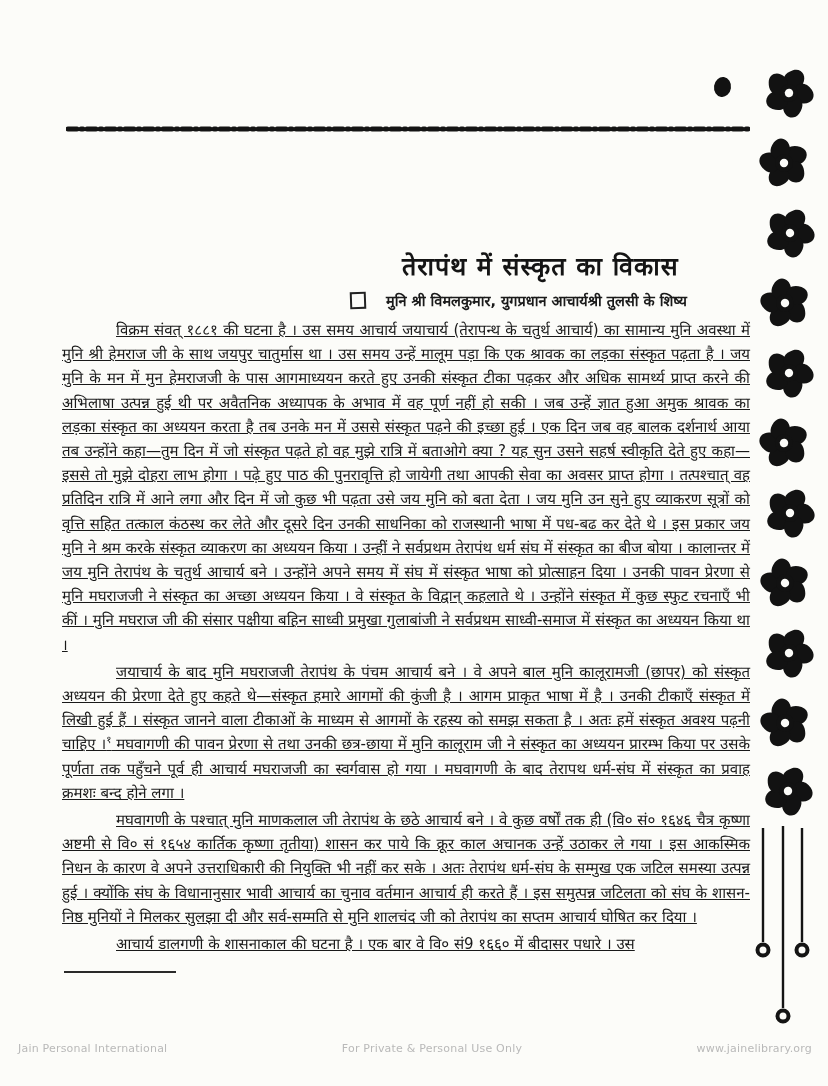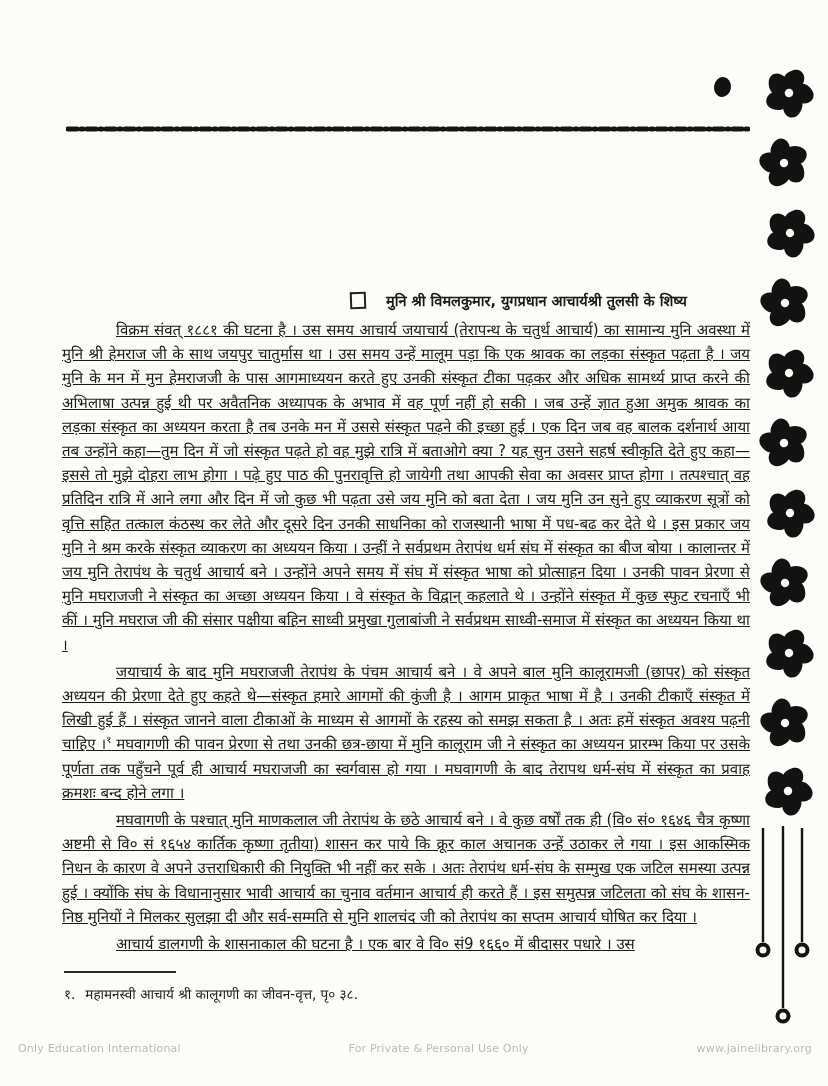--- a/index.html
+++ b/index.html
@@ -97,37 +97,35 @@
 
   <svg class="hang-lines" width="70" height="210" viewBox="0 0 70 210">
     <line x1="11" y1="6" x2="11" y2="120" stroke="#141414" stroke-width="2.4"></line>
     <circle cx="11" cy="128" r="5.5" fill="none" stroke="#141414" stroke-width="4"></circle>
     <line x1="31" y1="4" x2="31" y2="186" stroke="#141414" stroke-width="2.4"></line>
     <circle cx="31" cy="194" r="5.5" fill="none" stroke="#141414" stroke-width="4"></circle>
     <line x1="50" y1="6" x2="50" y2="120" stroke="#141414" stroke-width="2.4"></line>
     <circle cx="50" cy="128" r="5.5" fill="none" stroke="#141414" stroke-width="4"></circle>
   </svg>
 
+  <div class="title">तेरापंथ में संस्कृत का विकास</div>
 
   <div class="byline">
     <span class="sq"></span>
     <span>मुनि श्री विमलकुमार, युगप्रधान आचार्यश्री तुलसी के शिष्य</span>
   </div>
 
   <div class="body-text">
     <p>विक्रम संवत् १८८१ की घटना है । उस समय आचार्य जयाचार्य (तेरापन्थ के चतुर्थ आचार्य) का सामान्य मुनि अवस्था में मुनि श्री हेमराज जी के साथ जयपुर चातुर्मास था । उस समय उन्हें मालूम पड़ा कि एक श्रावक का लड़का संस्कृत पढ़ता है । जय मुनि के मन में मुन हेमराजजी के पास आगमाध्ययन करते हुए उनकी संस्कृत टीका पढ़कर और अधिक सामर्थ्य प्राप्त करने की अभिलाषा उत्पन्न हुई थी पर अवैतनिक अध्यापक के अभाव में वह पूर्ण नहीं हो सकी । जब उन्हें ज्ञात हुआ अमुक श्रावक का लड़का संस्कृत का अध्ययन करता है तब उनके मन में उससे संस्कृत पढ़ने की इच्छा हुई । एक दिन जब वह बालक दर्शनार्थ आया तब उन्होंने कहा—तुम दिन में जो संस्कृत पढ़ते हो वह मुझे रात्रि में बताओगे क्या ? यह सुन उसने सहर्ष स्वीकृति देते हुए कहा—इससे तो मुझे दोहरा लाभ होगा । पढ़े हुए पाठ की पुनरावृत्ति हो जायेगी तथा आपकी सेवा का अवसर प्राप्त होगा ।  तत्पश्चात् वह प्रतिदिन रात्रि में आने लगा और दिन में जो कुछ भी पढ़ता उसे जय मुनि को बता देता । जय मुनि उन सुने हुए व्याकरण सूत्रों को वृत्ति सहित तत्काल कंठस्थ कर लेते और दूसरे दिन उनकी साधनिका को राजस्थानी भाषा में पध-बढ कर देते थे । इस प्रकार जय मुनि ने श्रम करके संस्कृत व्याकरण का अध्ययन किया । उन्हीं ने सर्वप्रथम तेरापंथ धर्म संघ में संस्कृत का बीज बोया । कालान्तर में जय मुनि तेरापंथ के चतुर्थ आचार्य बने । उन्होंने अपने समय में संघ में संस्कृत भाषा को प्रोत्साहन दिया । उनकी पावन प्रेरणा से मुनि मघराजजी ने संस्कृत का अच्छा अध्ययन किया ।  वे संस्कृत के विद्वान् कहलाते थे । उन्होंने संस्कृत में कुछ स्फुट रचनाएँ भी कीं ।  मुनि मघराज जी की संसार पक्षीया बहिन साध्वी प्रमुखा गुलाबांजी ने सर्वप्रथम साध्वी-समाज में संस्कृत का अध्ययन किया था ।</p>
     <p><span>जयाचार्य के बाद मुनि मघराजजी तेरापंथ के पंचम आचार्य बने । वे अपने बाल मुनि कालूरामजी (छापर) को संस्कृत अध्ययन की प्रेरणा देते हुए कहते थे—संस्कृत हमारे आगमों की कुंजी है । आगम प्राकृत भाषा में है ।  उनकी टीकाएँ संस्कृत में लिखी हुई हैं । संस्कृत जानने वाला टीकाओं के माध्यम से आगमों के रहस्य को समझ सकता है ।  अतः हमें संस्कृत अवश्य पढ़नी चाहिए ।</span><sup>१</sup><span> मघवागणी की पावन प्रेरणा से तथा उनकी छत्र-छाया में मुनि कालूराम जी ने संस्कृत का अध्ययन प्रारम्भ किया पर उसके पूर्णता तक पहुँचने पूर्व ही आचार्य मघराजजी का स्वर्गवास हो गया । मघवागणी के बाद तेरापथ धर्म-संघ में संस्कृत का प्रवाह क्रमशः बन्द होने लगा ।</span></p>
     <p>मघवागणी के पश्चात् मुनि माणकलाल जी तेरापंथ के छठे आचार्य बने ।  वे कुछ वर्षों तक ही (वि० सं० १६४६ चैत्र कृष्णा अष्टमी से वि० सं १६५४ कार्तिक कृष्णा तृतीया) शासन कर पाये कि क्रूर काल अचानक उन्हें उठाकर ले गया । इस आकस्मिक निधन के कारण वे अपने उत्तराधिकारी की नियुक्ति भी नहीं कर सके । अतः तेरापंथ धर्म-संघ के सम्मुख एक जटिल समस्या उत्पन्न हुई । क्योंकि संघ के विधानानुसार भावी आचार्य का चुनाव वर्तमान आचार्य ही करते हैं । इस समुत्पन्न जटिलता को संघ के शासन-निष्ठ मुनियों ने मिलकर सुलझा दी और सर्व-सम्मति से मुनि शालचंद जी को तेरापंथ का सप्तम आचार्य घोषित कर दिया ।</p>
     <p>आचार्य डालगणी के शासनाकाल की घटना है ।  एक बार वे वि० सं9 १६६० में बीदासर पधारे ।  उस</p>
   </div>
 
   <div class="footnote-rule"></div>
-  <div class="footnote">
-    <span class="fn-marker">१.</span><span>महामनस्वी आचार्य श्री कालूगणी का जीवन-वृत्त, पृ० ३८.</span>
-  </div>
 
   <div class="footer">
-    <span>Only Education International</span>
+    <span>Jain Personal International</span>
     <span>For Private &amp; Personal Use Only</span>
     <span>www.jainelibrary.org</span>
   </div>
 
 </div>
 
 </body></html>

